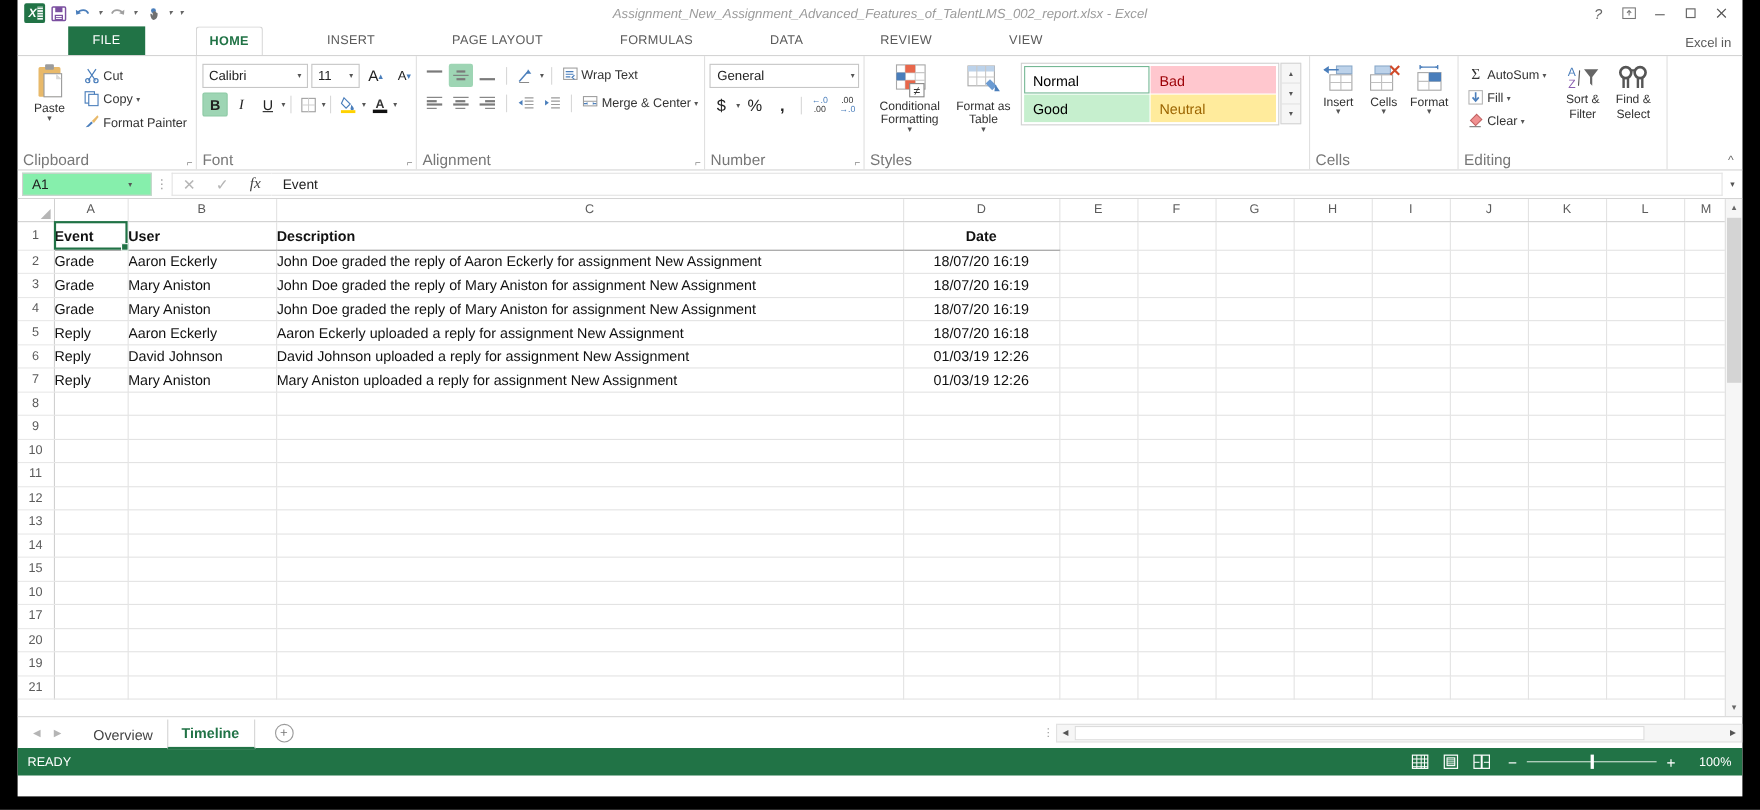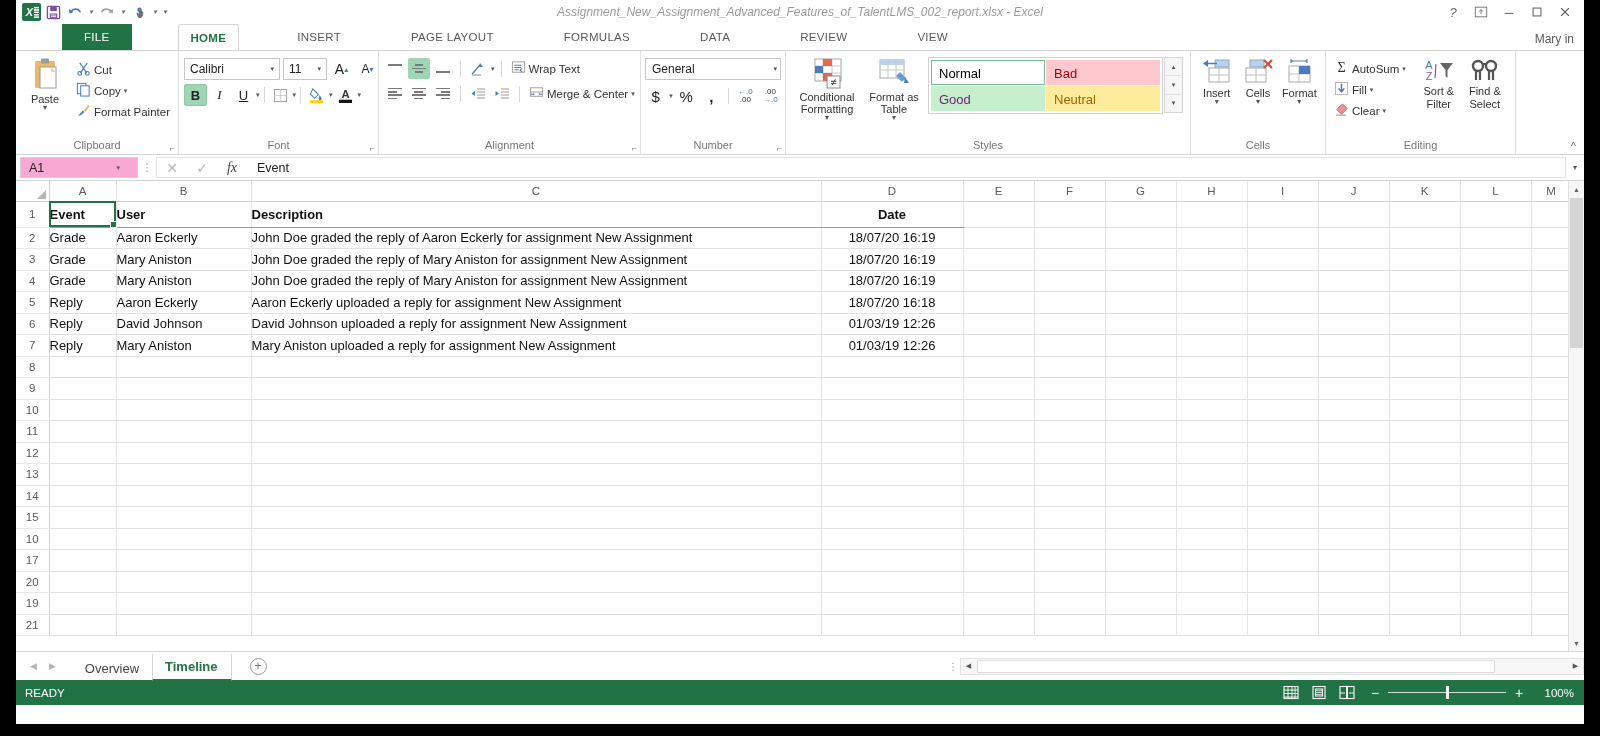--- a/index.html
+++ b/index.html
@@ -105,21 +105,21 @@
     position: relative;
   }
   .rgroup {
     display: flex; flex-direction: column;
     border-right: 1px solid #e0e0e0;
     padding: 3px 5px 0 5px;
     position: relative;
   }
   .rgroup-body { flex: 1; display: flex; align-items: flex-start; padding-top: 2px; }
   .rgroup-label {
-    text-align: center; font-size: 11px; color: #777;
+    text-align: left; font-size: 14px; color: #777;
     height: 16px; line-height: 14px;
   }
   .dlg-launch {
     position: absolute; right: 3px; bottom: 1px;
     font-size: 9px; color: #888;
   }
   .big-btn {
     display: flex; flex-direction: column; align-items: center;
     justify-content: flex-start; width: 46px; padding-top: 2px;
     font-size: 11px; color: #333;
@@ -182,21 +182,21 @@
     position: absolute; right: 8px; bottom: 2px; font-size: 11px; color: #666;
   }
 
   
   .formulabar {
     height: 26px; background: #fff; display: flex; align-items: center;
     border-bottom: 1px solid #d4d4d4; padding: 2px 0;
   }
   .namebox {
     width: 118px; height: 21px; margin-left: 4px;
-    border: 1px solid #d0d0d0; background: #f9a8d4;
+    border: 1px solid #d0d0d0; background: #86efac;
     display: flex; align-items: center; padding: 0 17px 0 8px;
     font-size: 12.5px; color: #222;
   }
   .namebox .cv { margin-left: auto; font-size: 7px; color: #555; }
   .fb-grip { width: 18px; text-align:center; color:#999; font-size:11px; letter-spacing:0; }
   .fb-btns { display:flex; align-items:center; border:1px solid #e3e3e3; border-right:none; height:21px; }
   .fb-btn { width: 30px; height:21px; display:flex;align-items:center;justify-content:center; color:#b6b6b6; font-size:14px; }
   .fb-btn.fx { color:#444; font-style: italic; font-family:"Liberation Serif", serif; font-size: 14px; }
   .fb-input {
     flex: 1; height: 21px; border: 1px solid #e3e3e3; border-left: none;
@@ -380,21 +380,21 @@
 
   <div class="tabstrip">
     <div class="tab file">FILE</div>
     <div class="tab active">HOME</div>
     <div class="tab">INSERT</div>
     <div class="tab">PAGE LAYOUT</div>
     <div class="tab">FORMULAS</div>
     <div class="tab">DATA</div>
     <div class="tab">REVIEW</div>
     <div class="tab">VIEW</div>
-    <div class="signin">Mary in</div>
+    <div class="signin">Excel in</div>
   </div>
 
   <div class="ribbon">
 
     <div class="rgroup" style="width:163px">
       <div class="rgroup-body">
         <div class="big-btn" style="width:50px">
           <svg width="32" height="34" viewBox="0 0 32 34">
               <rect x="6" y="3" width="20" height="27" rx="1.5" fill="#e8b96a"></rect>
               <rect x="12" y="0.5" width="8" height="5" rx="1" fill="#9c9c9c"></rect>
@@ -641,21 +641,21 @@
               <path d="M24 14 L30 20 L26 24 L20 18 Z" fill="#6b9bd2"></path>
               <path d="M29 19 L33 25 L28 25 Z" fill="#4a7ebb"></path>
             </svg>
           <span class="lbl" style="font-size:11px">Format as Table</span>
           <span class="caret-b">▾</span>
         </div>
         <div style="display:flex;margin-left:3px;margin-top:1px">
           <div style="display:grid;grid-template-columns:114px 114px;grid-auto-rows:25px;border:1px solid #d0d0d0;background:#fff;padding:2px;gap:1px">
             <div class="stylecell" style="background:#ffffff;color:#000;border:1px solid #75b894">Normal</div>
             <div class="stylecell" style="background:#ffc7ce;color:#9c0006">Bad</div>
-            <div class="stylecell" style="background:#c6efce;color:#701a75">Good</div>
+            <div class="stylecell" style="background:#c6efce;color:#000000">Good</div>
             <div class="stylecell" style="background:#ffeb9c;color:#9c6500">Neutral</div>
           </div>
           <div class="gallery-scroll" style="height:56px">
             <div>▴</div>
             <div>▾</div>
             <div>▾</div>
           </div>
         </div>
       </div>
       <div class="rgroup-label">Styles</div>

